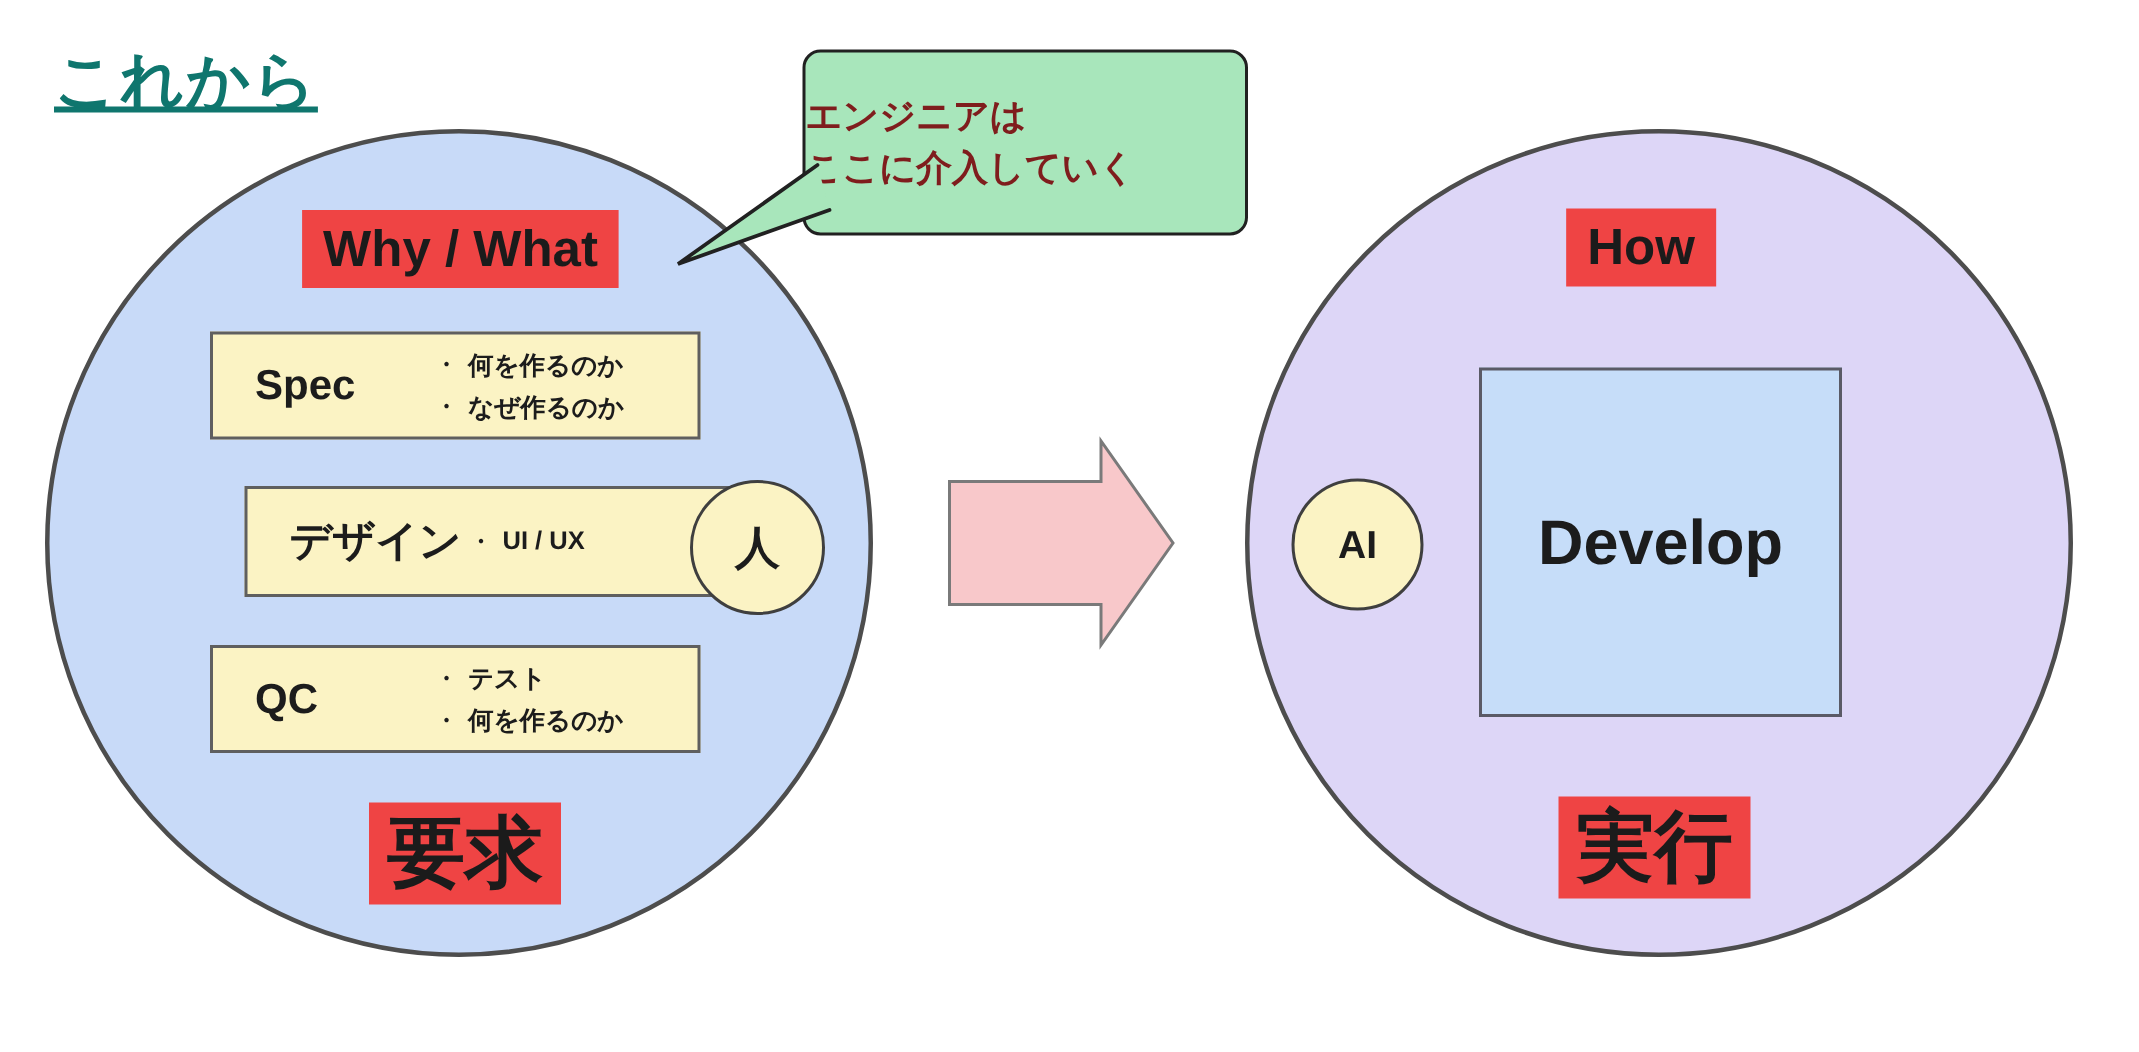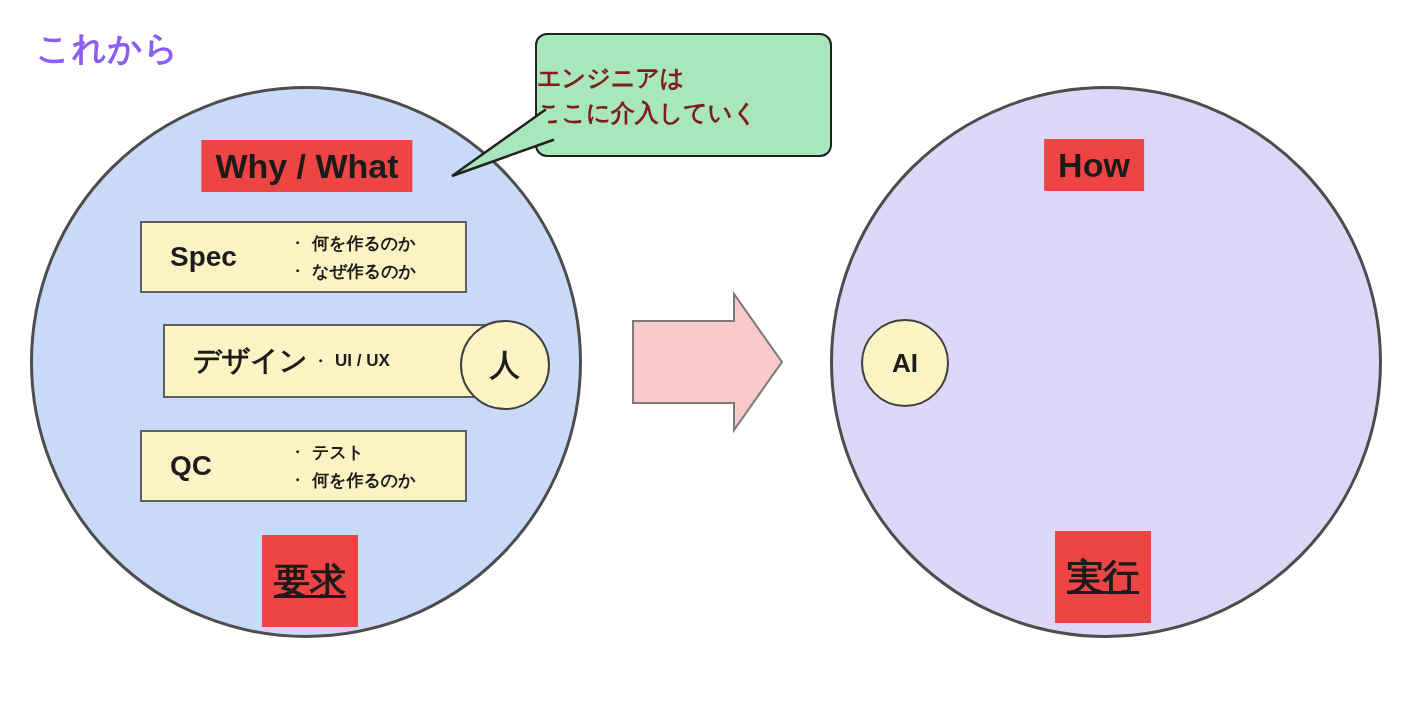--- a/index.html
+++ b/index.html
@@ -12,24 +12,25 @@
     position: relative;
     width: 1426px;
     height: 701px;
     background: #ffffff;
     overflow: hidden;
   }
   .page-title {
     position: absolute;
     left: 36px;
     top: 26px;
-    font-size: 34px;
-    font-weight: bold;
-    color: #8b5cf6;
+    font-size: 42px;
+    font-weight: bold;
+    color: #0f766e;
     letter-spacing: 1px;
+    text-decoration: underline;
   }
   .big-circle {
     position: absolute;
     width: 552px;
     height: 552px;
     border-radius: 50%;
     border: 3px solid #4d4d4d;
   }
   .circle-left  { left: 30px;  top: 86px; background: #c8daf8; }
   .circle-right { left: 830px; top: 86px; background: #ddd6f7; }
@@ -37,21 +38,21 @@
   .white-label {
     position: absolute;
     background: #ef4444;
     font-weight: bold;
     white-space: nowrap;
     transform: translateX(-50%);
     text-align: center;
     color: #1b1b1b;
   }
   .label-top    { font-size: 34px; line-height: 52px; padding: 0 14px; }
-  .label-bottom { font-size: 36px; line-height: 68px; padding: 12px 12px; text-decoration: underline; }
+  .label-bottom { font-size: 52px; line-height: 68px; padding: 0 12px; }
 
   .ybox {
     position: absolute;
     left: 140px;
     width: 327px;
     background: #fbf3c4;
     border: 2px solid #5f5f5f;
     display: flex;
     align-items: center;
   }
@@ -189,20 +190,23 @@
   <div class="actor-circle actor-human">
     <span>人</span>
   </div>
 
   <div class="white-label label-bottom" style="left:310px; top:535px;">要求</div>
 
   <div class="big-circle circle-right"></div>
 
   <div class="white-label label-top" style="left:1094px; top:139px;">How</div>
 
+  <div class="develop-box">
+    <span>Develop</span>
+  </div>
 
   <div class="actor-circle actor-ai">
     <span>AI</span>
   </div>
 
   <div class="white-label label-bottom" style="left:1103px; top:531px;">実行</div>
 
   <div class="callout">
     <div>エンジニアは</div>
     <div>ここに介入していく</div>

